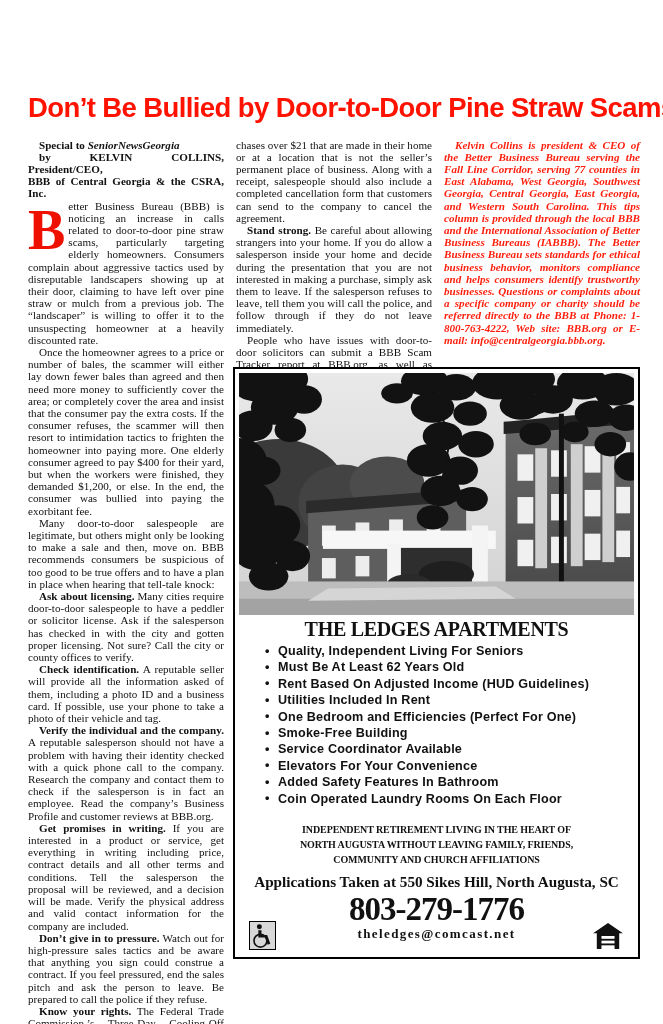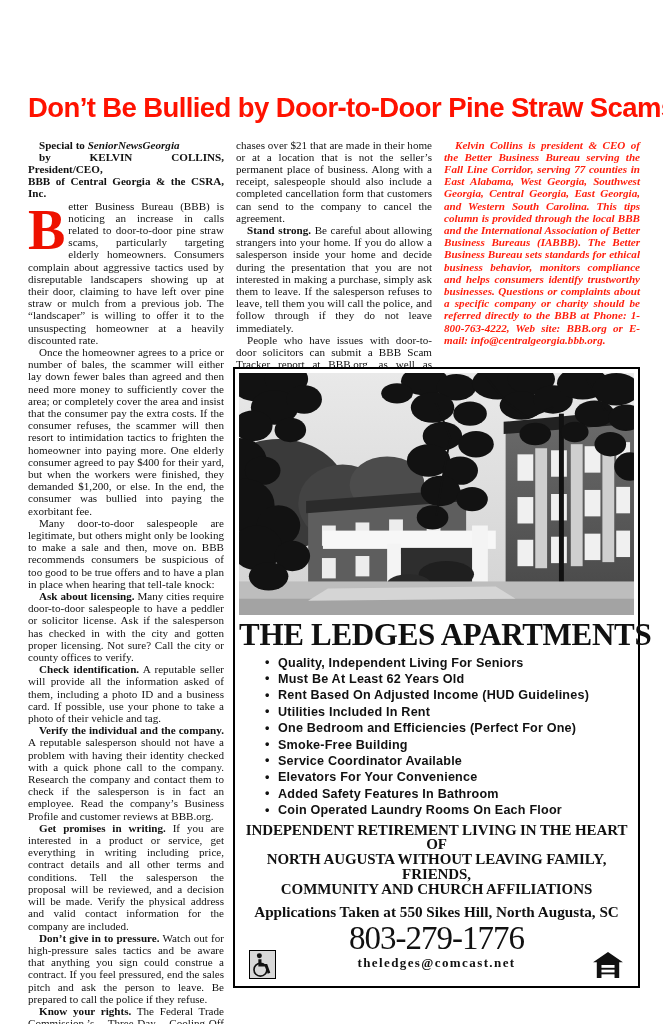--- a/index.html
+++ b/index.html
@@ -121,21 +121,21 @@
   .ad-photo {
     width: 100%;
     height: 242px;
     display: block;
     border: 0;
   }
   .ad-title {
     text-align: center;
     font-family: "Liberation Serif", "DejaVu Serif", serif;
     font-weight: bold;
-    font-size: 31px;
+    font-size: 20px;
     letter-spacing: -0.3px;
     line-height: 1.05;
     margin: 4px 0 3px 0;
     white-space: nowrap;
   }
   .ad-bullets {
     list-style: none;
     margin: 0 0 3px 0;
     padding: 0 0 0 26px;
   }
@@ -151,43 +151,43 @@
   .ad-bullets li::before {
     content: "\2022";
     position: absolute;
     left: 0;
     top: -0.5px;
   }
   .ad-tag {
     text-align: center;
     font-family: "Liberation Serif", "DejaVu Serif", serif;
     font-weight: bold;
-    font-size: 15px;
+    font-size: 10px;
     line-height: 14.8px;
-    margin: 4px 6px 3px 6px;
+    margin: 16px 6px 3px 6px;
     letter-spacing: -0.1px;
   }
   .ad-apps {
     text-align: center;
     font-family: "Liberation Serif", "DejaVu Serif", serif;
     font-weight: bold;
     font-size: 15.2px;
     line-height: 1.1;
     margin: 7px 0 0 0;
     white-space: nowrap;
   }
   .ad-contact {
     position: relative;
     height: 60px;
     margin-top: 1px;
   }
   .ad-phone {
     text-align: center;
     font-family: "Liberation Serif", "DejaVu Serif", serif;
-    font-weight: normal;
+    font-weight: bold;
     font-size: 33px;
     line-height: 34px;
     letter-spacing: -1px;
     margin: 0;
   }
   .ad-email {
     text-align: center;
     font-family: "Liberation Serif", "DejaVu Serif", serif;
     font-weight: bold;
     font-size: 13px;

